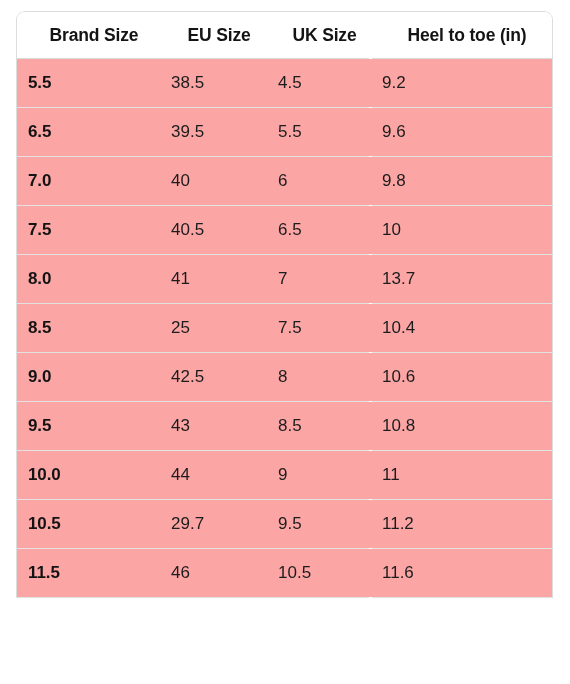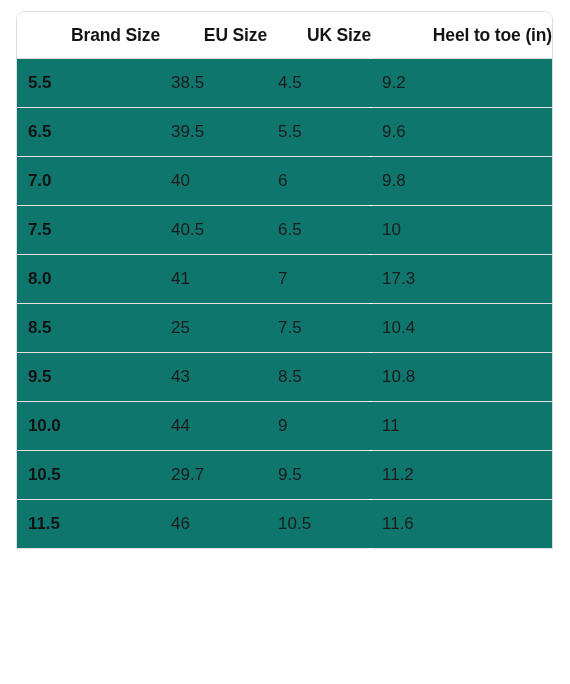--- a/index.html
+++ b/index.html
@@ -41,21 +41,21 @@
     border-collapse: collapse;
     table-layout: fixed;
   }
 
   table.size-table col.c-brand { width: 143px; }
   table.size-table col.c-eu    { width: 107px; }
   table.size-table col.c-uk    { width: 104px; }
   table.size-table col.c-heel  { width: 181px; }
 
   thead th {
-    text-align: right;
+    text-align: center;
     font-size: 17.5px;
     font-weight: bold;
     color: #141414;
     letter-spacing: -0.15px;
     padding: 13px 0 12px 11px;
     border-bottom: 1px solid #dcdcdc;
     white-space: nowrap;
     background: #ffffff;
   }
 
@@ -77,21 +77,21 @@
 
   tbody td {
     text-align: left;
     font-size: 17px;
     color: #1c1c1c;
     padding: 14px 0 14px 11px;
     border-bottom: 1px solid #e2e2e2;
     white-space: nowrap;
     height: 49px;
     vertical-align: middle;
-    background: #0f766e;
+    background: #fca5a5;
   }
 
   tbody td.brand {
     font-weight: bold;
     color: #131313;
     letter-spacing: -0.1px;
   }
 
   tbody tr:last-child td {
     border-bottom: 1px solid #e2e2e2;
@@ -140,27 +140,33 @@
           <tr>
             <td class="brand">7.5</td>
             <td>40.5</td>
             <td>6.5</td>
             <td class="gap-left">10</td>
           </tr>
           <tr>
             <td class="brand">8.0</td>
             <td>41</td>
             <td>7</td>
-            <td class="gap-left">17.3</td>
+            <td class="gap-left">13.7</td>
           </tr>
           <tr>
             <td class="brand">8.5</td>
             <td>25</td>
             <td>7.5</td>
             <td class="gap-left">10.4</td>
+          </tr>
+          <tr>
+            <td class="brand">9.0</td>
+            <td>42.5</td>
+            <td>8</td>
+            <td class="gap-left">10.6</td>
           </tr>
           <tr>
             <td class="brand">9.5</td>
             <td>43</td>
             <td>8.5</td>
             <td class="gap-left">10.8</td>
           </tr>
           <tr>
             <td class="brand">10.0</td>
             <td>44</td>

